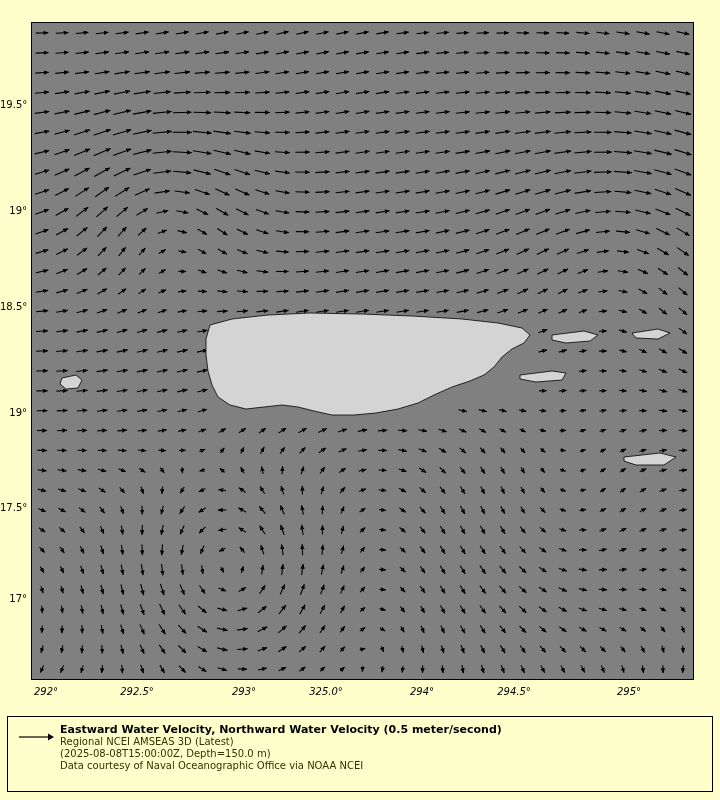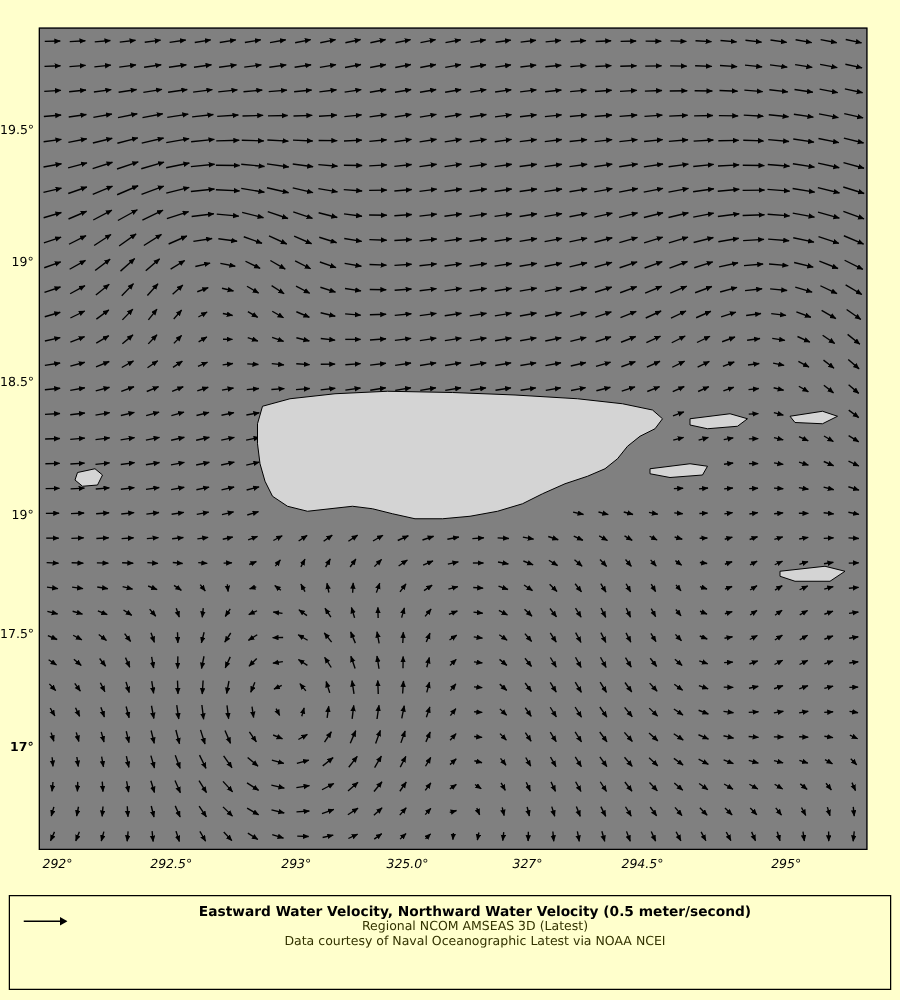--- a/index.html
+++ b/index.html
@@ -69,21 +69,20 @@
     left: 10px;
     top: 14px;
     width: 36px;
     height: 12px;
   }
   #caption-text {
     position: absolute;
     left: 52px;
     top: 6px;
     width: 640px;
-    text-align: center;
   }
   #caption-title {
     font-size: 11px;
     font-weight: bold;
     color: #000;
     line-height: 13px;
   }
   .caption-line {
     font-size: 10px;
     color: #333300;
@@ -95,27 +94,27 @@
 
 <div id="app">
 
   <div id="map-figure">
 
     <div class="tick-label ylab" style="left:0px; top:99px; width:27px;">19.5°</div>
     <div class="tick-label ylab" style="left:0px; top:205px; width:27px;text-align:right;">19°</div>
     <div class="tick-label ylab" style="left:0px; top:301px; width:27px;">18.5°</div>
     <div class="tick-label ylab" style="left:0px; top:407px; width:27px;">19°</div>
     <div class="tick-label ylab" style="left:0px; top:502px; width:27px;">17.5°</div>
-    <div class="tick-label ylab" style="left:0px; top:593px; width:27px;font-weight:bold;">17°</div>
+    <div class="tick-label ylab" style="left:0px; top:593px; width:27px;">17°</div>
 
     <div class="tick-label xlab" style="left:16px; top:686px; width:60px;">292°</div>
     <div class="tick-label xlab" style="left:107px; top:686px; width:60px;">292.5°</div>
-    <div class="tick-label xlab" style="left:207px; top:686px; width:60px;">293°</div>
+    <div class="tick-label xlab" style="left:196px; top:686px; width:60px;text-align:right;">293°</div>
     <div class="tick-label xlab" style="left:296px; top:686px; width:60px;">325.0°</div>
-    <div class="tick-label xlab" style="left:392px; top:686px; width:60px;">327°</div>
+    <div class="tick-label xlab" style="left:392px; top:686px; width:60px;">294°</div>
     <div class="tick-label xlab" style="left:484px; top:686px; width:60px;">294.5°</div>
     <div class="tick-label xlab" style="left:581px; top:686px; width:60px;text-align:right;">295°</div>
 
     <div id="plot-frame">
 
       <svg id="vector-layer" viewBox="0 0 661 656" preserveAspectRatio="none">
         <defs>
           <marker id="ah" markerWidth="5" markerHeight="5" refX="4.3" refY="2" orient="auto" markerUnits="strokeWidth">
             <path d="M0,0 L4.6,2 L0,4 z" fill="#000"></path>
           </marker>
@@ -1149,18 +1148,19 @@
     </div>
   </div>
 
   <div id="caption-box">
     <svg id="caption-arrow" viewBox="0 0 36 12">
       <line x1="1" y1="6" x2="30" y2="6" stroke="#000" stroke-width="1.2"></line>
       <path d="M30,2.6 L36,6 L30,9.4 z" fill="#000"></path>
     </svg>
     <div id="caption-text">
       <div id="caption-title">Eastward Water Velocity, Northward Water Velocity (0.5 meter/second)</div>
-      <div class="caption-line">Regional NCOM AMSEAS 3D (Latest)</div>
-      <div class="caption-line">Data courtesy of Naval Oceanographic Latest via NOAA NCEI</div>
+      <div class="caption-line">Regional NCEI AMSEAS 3D (Latest)</div>
+      <div class="caption-line">(2025-08-08T15:00:00Z, Depth=150.0 m)</div>
+      <div class="caption-line">Data courtesy of Naval Oceanographic Office via NOAA NCEI</div>
     </div>
   </div>
 
 </div>
 
 </body></html>

